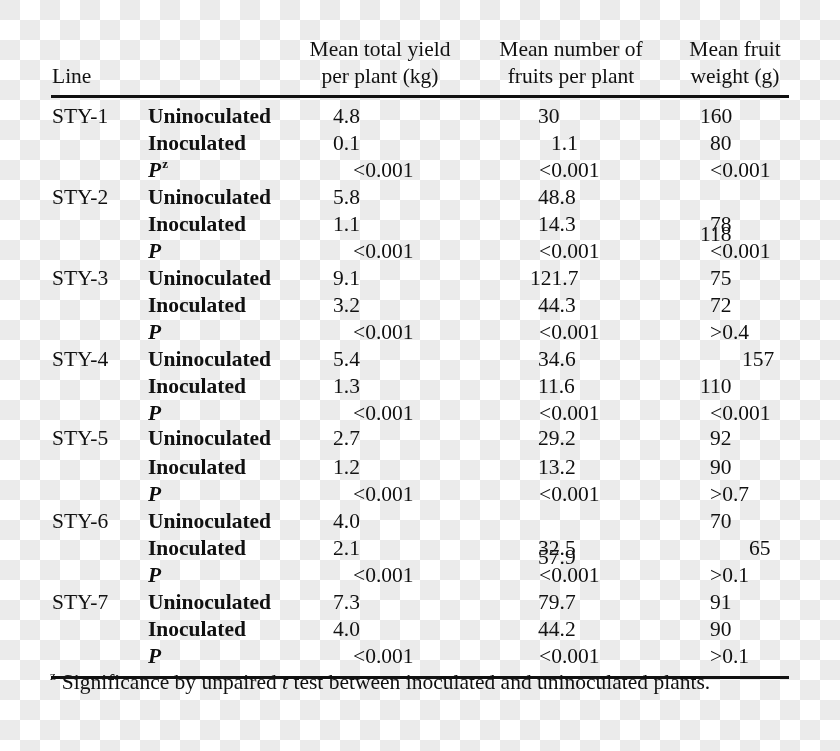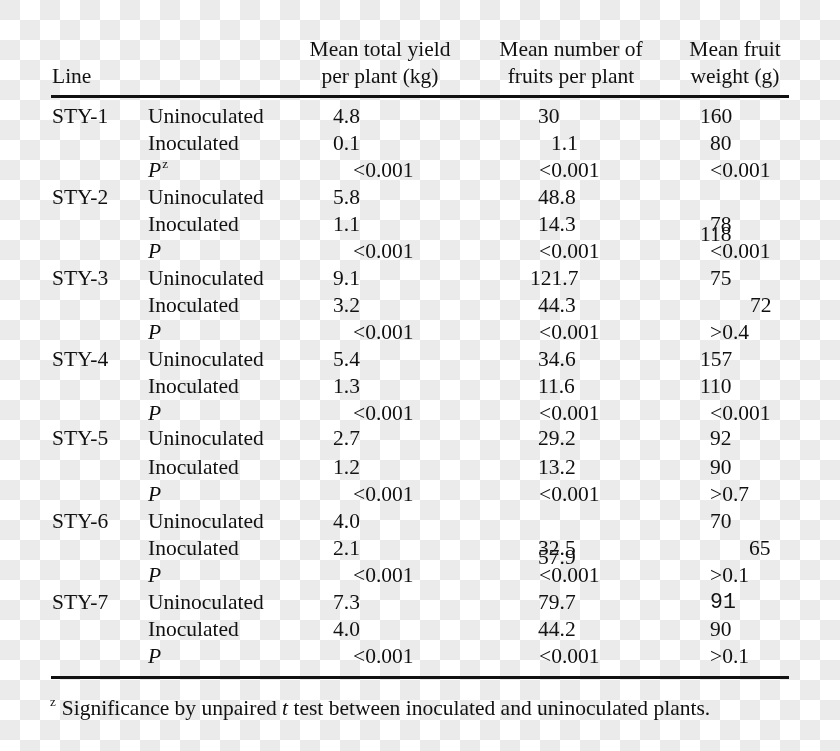--- a/index.html
+++ b/index.html
@@ -46,39 +46,39 @@
       height: 27px;
       font-size: 21.5px;
       line-height: 27px;
       white-space: nowrap;
     }
     .cell {
       position: absolute;
       top: 0;
     }
     .c-line { left: 52px; }
-    .c-treat { left: 148px; }
+    .c-treat { left: 148px; font-weight: bold; }
     .c-yield { left: 333px; width: 90px; text-align: left; }
     .c-fruits { left: 502px; width: 110px; }
     .c-weight { left: 680px; width: 88px; }
     .ital { font-style: italic; }
     sup.z {
       font-size: 13px;
       font-style: normal;
       vertical-align: 0;
       position: relative;
       top: -9px;
       margin-left: 1px;
     }
     .footnote {
       position: absolute;
       left: 50px;
-      top: 695px;
+      top: 663px;
       font-size: 21.5px;
-      line-height: 27px;
+      line-height: 38px;
       white-space: nowrap;
     }
     .footnote sup.z {
       margin-left: 0;
       margin-right: 6px;
     }
   </style>
 </head>
 <body>
 
@@ -146,34 +146,34 @@
         <span class="cell c-line">STY-3</span>
         <span class="cell c-treat">Uninoculated</span>
         <span class="cell c-yield">9.1</span>
         <span class="cell c-fruits" style="left: 530px;">121.7</span>
         <span class="cell c-weight" style="left: 710px;">75</span>
       </div>
       <div class="row" style="top: 292px;">
         <span class="cell c-treat">Inoculated</span>
         <span class="cell c-yield">3.2</span>
         <span class="cell c-fruits" style="left: 538px;">44.3</span>
-        <span class="cell c-weight" style="left: 710px; margin-left: 40px;">72</span>
+        <span class="cell c-weight" style="left: 710px;">72</span>
       </div>
       <div class="row" style="top: 319px;">
         <span class="cell c-treat"><span class="ital">P</span></span>
         <span class="cell c-yield" style="left: 353px; width: auto; text-align: left;">&lt;0.001</span>
         <span class="cell c-fruits" style="left: 539px;">&lt;0.001</span>
         <span class="cell c-weight" style="left: 710px;">&gt;0.4</span>
       </div>
       <div class="row" style="top: 346px;">
         <span class="cell c-line">STY-4</span>
         <span class="cell c-treat">Uninoculated</span>
         <span class="cell c-yield">5.4</span>
         <span class="cell c-fruits" style="left: 538px;">34.6</span>
-        <span class="cell c-weight" style="left: 700px;">157</span>
+        <span class="cell c-weight" style="left: 700px; padding-left: 42px;">157</span>
       </div>
       <div class="row" style="top: 373px;">
         <span class="cell c-treat">Inoculated</span>
         <span class="cell c-yield">1.3</span>
         <span class="cell c-fruits" style="left: 538px;">11.6</span>
         <span class="cell c-weight" style="left: 700px;">110</span>
       </div>
       <div class="row" style="top: 400px;">
         <span class="cell c-treat"><span class="ital">P</span></span>
         <span class="cell c-yield" style="left: 353px; width: auto; text-align: left;">&lt;0.001</span>
@@ -216,21 +216,21 @@
         <span class="cell c-treat"><span class="ital">P</span></span>
         <span class="cell c-yield" style="left: 353px; width: auto; text-align: left;">&lt;0.001</span>
         <span class="cell c-fruits" style="left: 539px;">&lt;0.001</span>
         <span class="cell c-weight" style="left: 710px;">&gt;0.1</span>
       </div>
       <div class="row" style="top: 589px;">
         <span class="cell c-line">STY-7</span>
         <span class="cell c-treat">Uninoculated</span>
         <span class="cell c-yield">7.3</span>
         <span class="cell c-fruits" style="left: 538px;">79.7</span>
-        <span class="cell c-weight" style="left: 710px; font-family: Liberation Mono, monospace;">91</span>
+        <span class="cell c-weight" style="left: 710px;">91</span>
       </div>
       <div class="row" style="top: 616px;">
         <span class="cell c-treat">Inoculated</span>
         <span class="cell c-yield">4.0</span>
         <span class="cell c-fruits" style="left: 538px;">44.2</span>
         <span class="cell c-weight" style="left: 710px;">90</span>
       </div>
       <div class="row" style="top: 643px;">
         <span class="cell c-treat"><span class="ital">P</span></span>
         <span class="cell c-yield" style="left: 353px; width: auto; text-align: left;">&lt;0.001</span>

